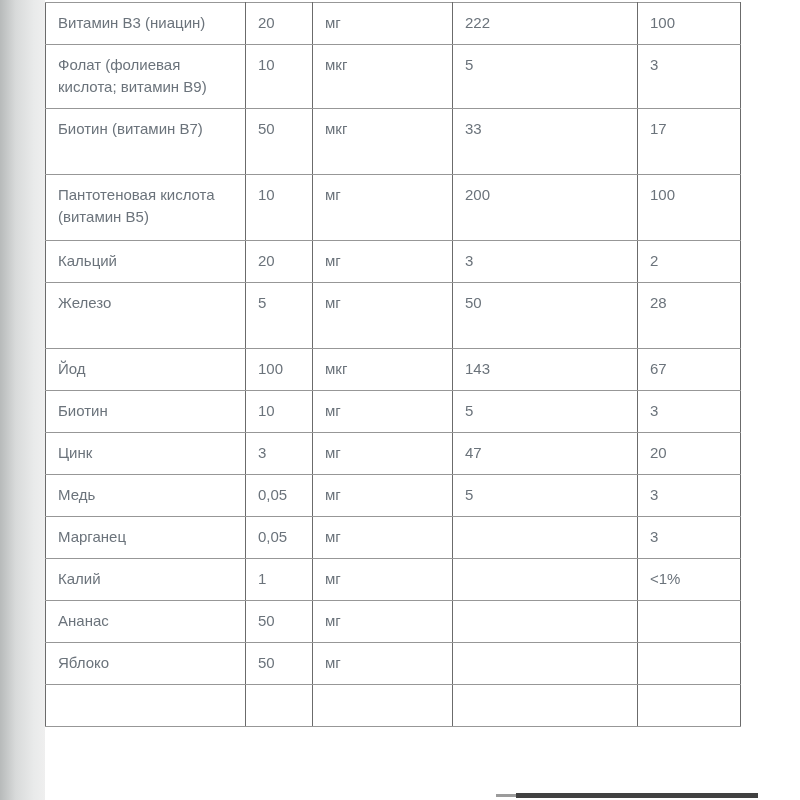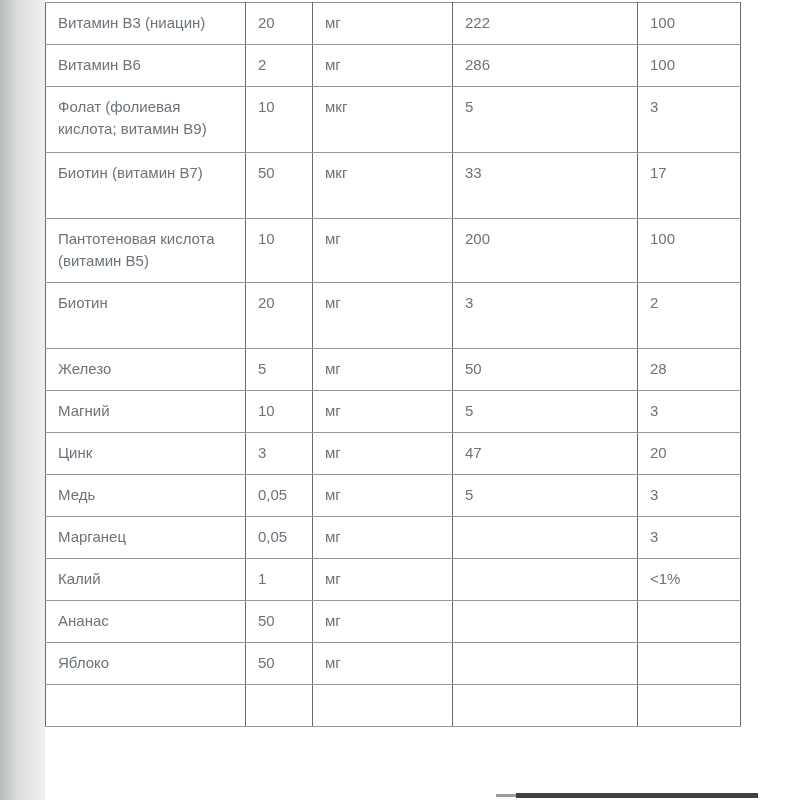--- a/index.html
+++ b/index.html
@@ -68,27 +68,20 @@
     </colgroup>
     <tbody id="table-body">
   <tr>
     <td>Витамин В3 (ниацин)</td>
     <td>20</td>
     <td>мг</td>
     <td>222</td>
     <td>100</td>
   </tr>
 
-  <tr>
-    <td>Витамин В6</td>
-    <td>2</td>
-    <td>мг</td>
-    <td>286</td>
-    <td>100</td>
-  </tr>
 
   <tr>
     <td>Фолат (фолиевая кислота; витамин В9)</td>
     <td>10</td>
     <td>мкг</td>
     <td>5</td>
     <td>3</td>
   </tr>
 
 
@@ -102,38 +95,45 @@
 
   <tr>
     <td>Пантотеновая кислота (витамин В5)</td>
     <td>10</td>
     <td>мг</td>
     <td>200</td>
     <td>100</td>
   </tr>
 
   <tr>
-    <td>Биотин</td>
+    <td>Кальций</td>
     <td>20</td>
     <td>мг</td>
     <td>3</td>
     <td>2</td>
   </tr>
 
   <tr>
     <td>Железо</td>
     <td>5</td>
     <td>мг</td>
     <td>50</td>
     <td>28</td>
   </tr>
 
+  <tr>
+    <td>Йод</td>
+    <td>100</td>
+    <td>мкг</td>
+    <td>143</td>
+    <td>67</td>
+  </tr>
 
   <tr>
-    <td>Магний</td>
+    <td>Биотин</td>
     <td>10</td>
     <td>мг</td>
     <td>5</td>
     <td>3</td>
   </tr>
 
   <tr>
     <td>Цинк</td>
     <td>3</td>
     <td>мг</td>

